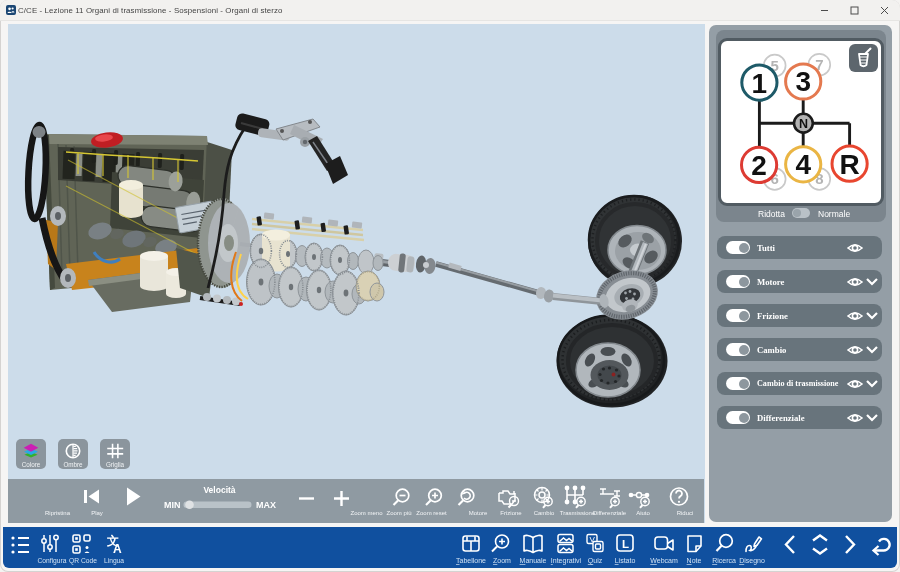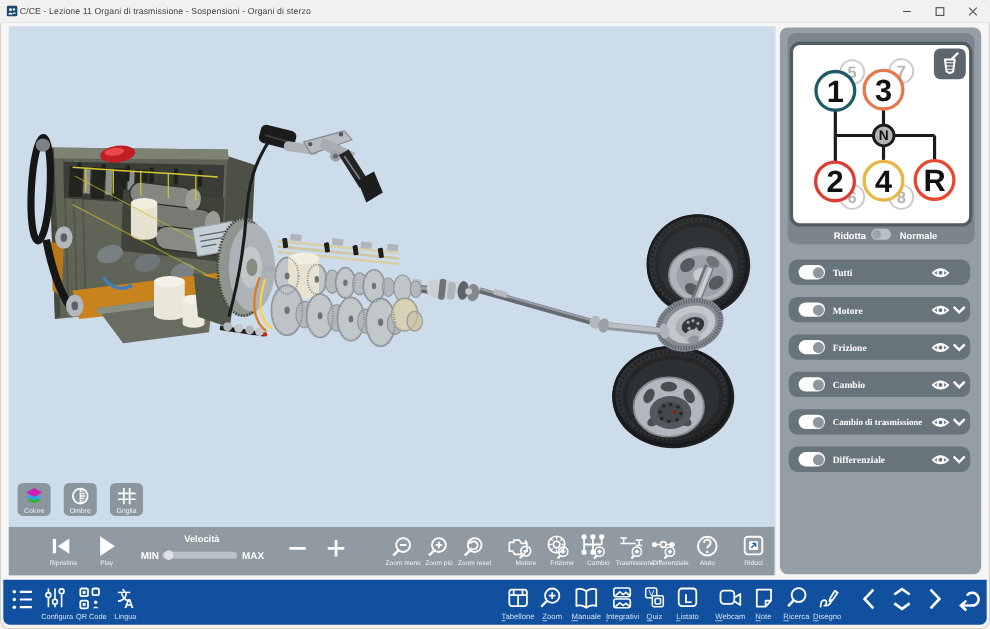--- a/index.html
+++ b/index.html
@@ -8,33 +8,33 @@
 #frame { position:absolute; left:0; top:0; width:900px; height:572px; border-radius:8px; background:#f6f5f4; overflow:hidden; box-shadow: inset 0 0 0 1px #d5d3d1; }
 
 #titlebar { position:absolute; left:0; top:0; width:100%; height:21px; background:#f2f1ef; border-bottom:1px solid #e6e5e3; }
 #titlebar .appicon { position:absolute; left:6px; top:5px; width:10px; height:10px; }
 #titlebar .ttl { position:absolute; left:18px; top:5.5px; font-size:7.9px; letter-spacing:-0.15px; color:#444; letter-spacing:.1px; }
 #winbtn { position:absolute; right:0; top:0; height:21px; }
 
 #canvas { position:absolute; left:8px; top:24px; width:697px; height:499px; background:#ccdcea; }
 #machine { position:absolute; left:0; top:0; }
 
-#playbar { position:absolute; left:0; bottom:0; width:696px; height:44px; background:#8f9aa2; color:#fff; }
+#playbar { position:absolute; left:0; bottom:0; width:696px; height:44px; background:#8f9aa2; color:#fff;padding-left:36px; }
 .pb-label { position:absolute; font-size:6px; color:#f2f4f6; text-align:center; transform:translateX(-50%); white-space:nowrap; }
 
 .vbtn { position:absolute; width:30px; height:30px; background:#8b959d; border-radius:5px; top:415px; text-align:center; }
 .vbtn svg { display:inline-block; margin-top:2.5px; }
 .vbtn .lbl { position:absolute; left:0; bottom:1.5px; width:100%; text-align:center; font-size:6.3px; color:#f0f2f4; }
 
 #panel { position:absolute; left:709px; top:25px; width:183px; height:497px; background:#949ea6; border-radius:7px; }
 #subpanel { position:absolute; left:7px; top:5px; width:170px; height:192px; background:#7b858d; border-radius:8px; }
 #card { position:absolute; left:9px; top:13px; width:166px; height:168px; background:#fff; border:3px solid #515b62; border-radius:9px; }
 #cupbtn { position:absolute; right:3px; top:3px; width:29px; height:28px; background:#5d666d; border-radius:6px; }
 #ridrow { position:absolute; left:0; top:184px; width:100%; height:14px; }
-#ridrow span { position:absolute; font-size:8.5px; font-weight:bold; color:#fff; }
+#ridrow span { position:absolute; font-size:8.5px; font-weight:normal; color:#fff; }
 .trow { position:absolute; left:8px; width:165px; height:23px; background:#68747c; border-radius:8px; }
 .trow .tog { position:absolute; left:9px; top:5px; width:24px; height:13px; background:#fff; border-radius:7px; }
 .trow .tog i { position:absolute; right:1.5px; top:1.5px; width:10px; height:10px; background:#8d979e; border-radius:50%; }
 .trow .txt { position:absolute; left:40px; top:6.5px; font-size:8.7px; font-weight:bold; color:#fff;font-family:Liberation Serif, serif; }
 .trow svg { position:absolute; }
 
 #botbar { position:absolute; left:3px; top:527px; width:894px; height:41px; background:#10509f; border-radius:0 0 6px 6px; }
 </style>
 </head>
 <body>

